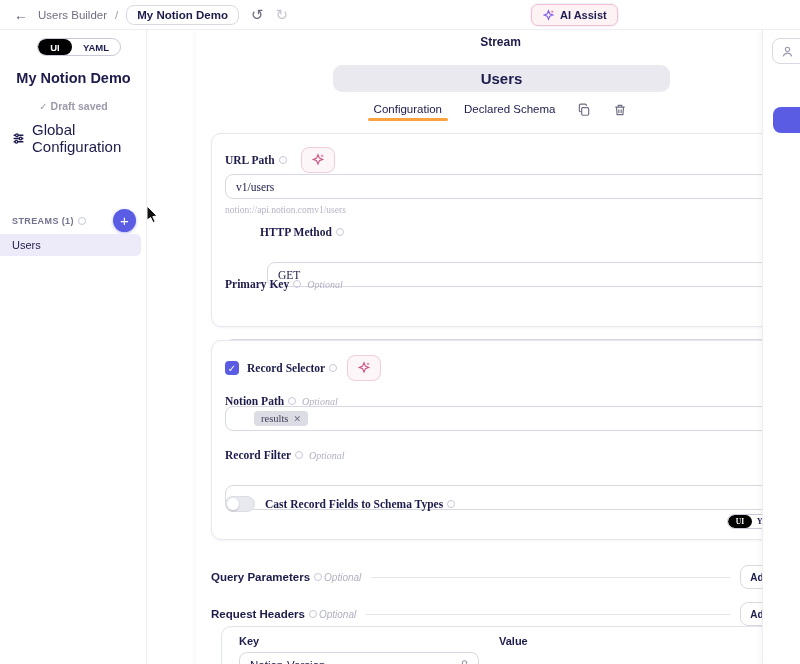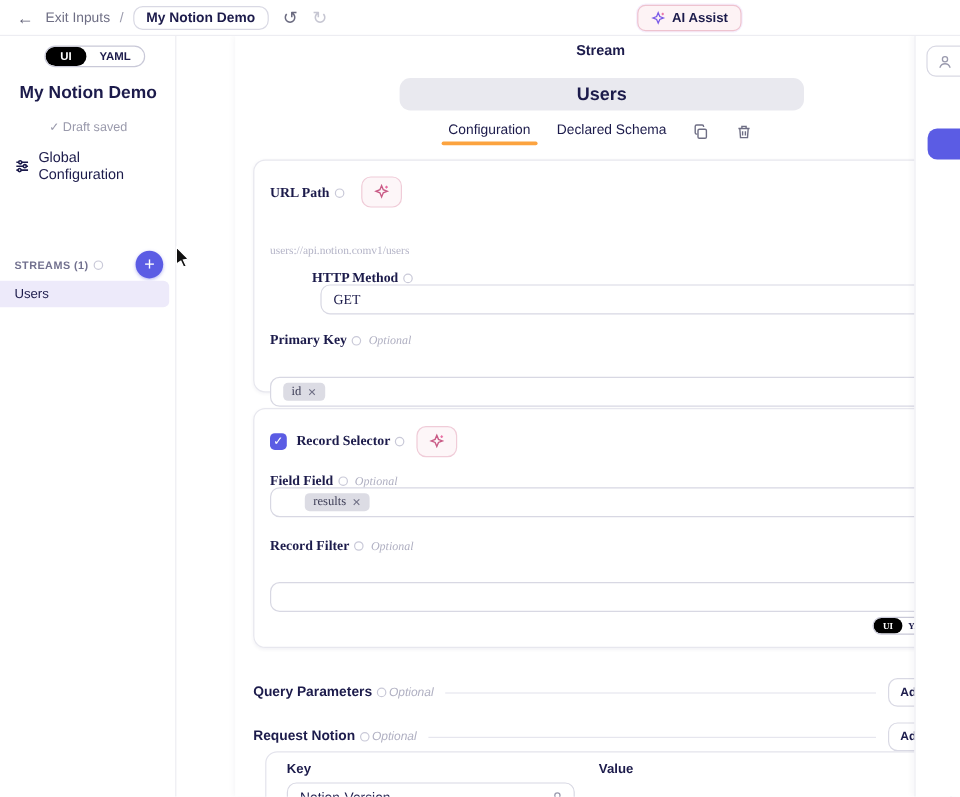--- a/index.html
+++ b/index.html
@@ -32,24 +32,24 @@
     background:#fff; height:18px; }
   .seg { display:flex; align-items:center; justify-content:center; font-weight:700; color:#1c1b4b; }
   .seg.on { background:#000000; color:#fff; border-radius:10px; }
   .side-mode { position:absolute; left:37px; top:8px; width:84px; }
   .side-mode .seg { font-size:9.5px; }
   .side-mode .seg:first-child { width:34px; }
   .side-mode .seg:last-child { width:48px; }
   .side-title { position:absolute; left:0; top:40px; width:147px; text-align:center;
     font-size:14.5px; font-weight:700; color:#1c1b4b; }
   .draft-row { position:absolute; left:0; top:70px; width:147px; text-align:center;
-    font-size:10.5px; color:#9a9aac; }
+    font-size:10.5px; color:#9a9aac;font-weight:bold; }
   .draft-check { color:#9a9aac; font-size:10px; margin-right:3px; }
   .nav-item { position:absolute; left:8px; width:133px; height:22px; display:flex; align-items:center;
-    gap:7px; font-size:12px; color:#1c1b4b; cursor:pointer; padding-left:4px; border-radius:5px; }
+    gap:7px; font-size:15px; color:#1c1b4b; cursor:pointer; padding-left:4px; border-radius:5px; }
   .nav-icon { width:13px; height:13px; flex:0 0 13px; display:flex; align-items:center; }
   .streams-head { position:absolute; left:12px; top:186px; font-size:9px; font-weight:700;
     letter-spacing:.4px; color:#72718f; display:flex; align-items:center; gap:4px; }
   .add-stream-btn { position:absolute; left:113px; top:179px; width:23px; height:23px; border-radius:50%;
     background:#5b5ce4; color:#fff; display:flex; align-items:center; justify-content:center;
     font-size:15px; font-weight:400; cursor:pointer; box-shadow:0 1px 3px rgba(91,92,228,.45); }
   .stream-item { position:absolute; left:0; top:204px; width:141px; height:22px; background:#edeafa;
     border-radius:0 5px 5px 0; display:flex; align-items:center; padding-left:12px;
     font-size:11px; color:#1c1b4b; cursor:pointer; }
 
@@ -126,21 +126,21 @@
     border-radius:8px; cursor:pointer; }
 
   .cursor-svg { position:absolute; left:146px; top:205px; z-index:50; pointer-events:none; }
   svg { display:block; }
 </style>
 </head>
 <body>
 
 <div class="topbar">
   <span class="back-arrow">←</span>
-  <span class="exit-label">Exit Inputs</span>
+  <span class="exit-label">Users Builder</span>
   <span class="crumb-sep">/</span>
   <span class="project-box">My Notion Demo</span>
   <span class="undo-icon">↺</span>
   <span class="redo-icon">↻</span>
   <div class="ai-assist">
     <span>
       <svg width="13" height="13" viewBox="0 0 24 24" fill="none" stroke="#7b5be8" stroke-width="2">
         <path d="M12 3l2.4 5.8L20 11l-5.6 2.2L12 19l-2.4-5.8L4 11l5.6-2.2z"></path>
         <path d="M19 3v4M17 5h4" stroke="#e86aa0" stroke-width="1.6"></path>
       </svg>
@@ -207,21 +207,30 @@
         <span>URL Path</span>
           <span class="info-dot"></span>
       </span>
       <span class="sparkle-btn">
         <svg width="14" height="14" viewBox="0 0 24 24" fill="none" stroke="#c95b86" stroke-width="2">
           <path d="M12 3l2.4 5.8L20 11l-5.6 2.2L12 19l-2.4-5.8L4 11l5.6-2.2z"></path>
           <path d="M19 3v4M17 5h4" stroke="#e86aa0" stroke-width="1.6"></path>
         </svg>
       </span>
     </div>
-    <div class="helper-url abs" style="left:13px; top:67px;">users://api.notion.comv1/users</div>
+    <div class="input-wrap abs" style="left:13px; top:40px; width:557px;">
+      <input class="text-input" readonly="" value="v1/users" style="">
+      <span class="input-icon-right">
+        <svg width="13" height="13" viewBox="0 0 24 24" fill="none" stroke="#9a9aae" stroke-width="2">
+          <circle cx="12" cy="8" r="4"></circle>
+            <path d="M4 21c1.5-4 4.5-6 8-6s6.5 2 8 6"></path>
+        </svg>
+      </span>
+    </div>
+    <div class="helper-url abs" style="left:13px; top:67px;">notion://api.notion.comv1/users</div>
 
     <div class="abs" style="left:13px; top:88px;padding-left:35px;">
       <span class="field-label">
         <span>HTTP Method</span>
           <span class="info-dot"></span>
       </span>
     </div>
     <div class="input-wrap abs" style="left:13px; top:103px; width:557px;padding-left:42px;">
       <input class="text-input" readonly="" value="GET" style="">
       <span class="input-icon-right">
@@ -266,21 +275,21 @@
     <span class="abs" style="right:12px; top:16px; cursor:pointer;">
       <svg width="14" height="16" viewBox="0 0 20 24" fill="none" stroke="#5b5ce4" stroke-width="2">
         <rect x="3" y="2" width="14" height="20" rx="2"></rect>
         <rect x="7" y="5" width="6" height="5" fill="#5b5ce4" stroke="none"></rect>
         <path d="M3 17h14v3a2 2 0 0 1-2 2H5a2 2 0 0 1-2-2z" fill="#5b5ce4" stroke="none"></path>
       </svg>
     </span>
 
     <div class="abs" style="left:13px; top:50px;">
       <span class="field-label">
-        <span>Field Field</span>
+        <span>Notion Path</span>
           <span class="info-dot"></span>
       </span>
       <span class="optional">Optional</span>
     </div>
     <div class="input-wrap abs" style="left:13px; top:65px; width:557px;">
       <div class="text-input" style="display:flex; align-items:center;padding-left:28px;">
         <span class="tag-pill">
           <span>results</span>
           <span class="tag-x">✕</span>
         </span>
@@ -292,20 +301,29 @@
       <span class="field-label">
         <span>Record Filter</span>
           <span class="info-dot"></span>
       </span>
       <span class="optional">Optional</span>
     </div>
     <div class="input-wrap abs" style="left:13px; top:119px; width:557px;">
       <input class="text-input" readonly="" value="" style="">
     </div>
 
+    <div class="abs" style="left:13px; top:155px; display:flex; align-items:center; gap:10px;">
+      <span class="toggle">
+          <span class="toggle-knob"></span>
+        </span>
+      <span class="field-label">
+        <span>Cast Record Fields to Schema Types</span>
+          <span class="info-dot"></span>
+      </span>
+    </div>
 
     <div class="mini-mode">
       <div class="seg-toggle">
         <div class="seg on">UI</div>
         <div class="seg">YAML</div>
       </div>
     </div>
   </div>
 
   <div class="list-section qp-section">
@@ -313,21 +331,21 @@
       <span>Query Parameters</span>
         <span class="info-dot"></span>
     </span>
     <span class="optional">Optional</span>
     <span class="section-line"></span>
     <button class="add-btn">Add</button>
   </div>
 
   <div class="list-section rh-section">
     <span class="field-label">
-      <span>Request Notion</span>
+      <span>Request Headers</span>
         <span class="info-dot"></span>
     </span>
     <span class="optional">Optional</span>
     <span class="section-line"></span>
     <button class="add-btn">Add</button>
   </div>
 
   <div class="kv-card">
     <span class="kv-remove">✕</span>
     <span class="kv-label abs" style="left:17px; top:8px;">Key</span>

